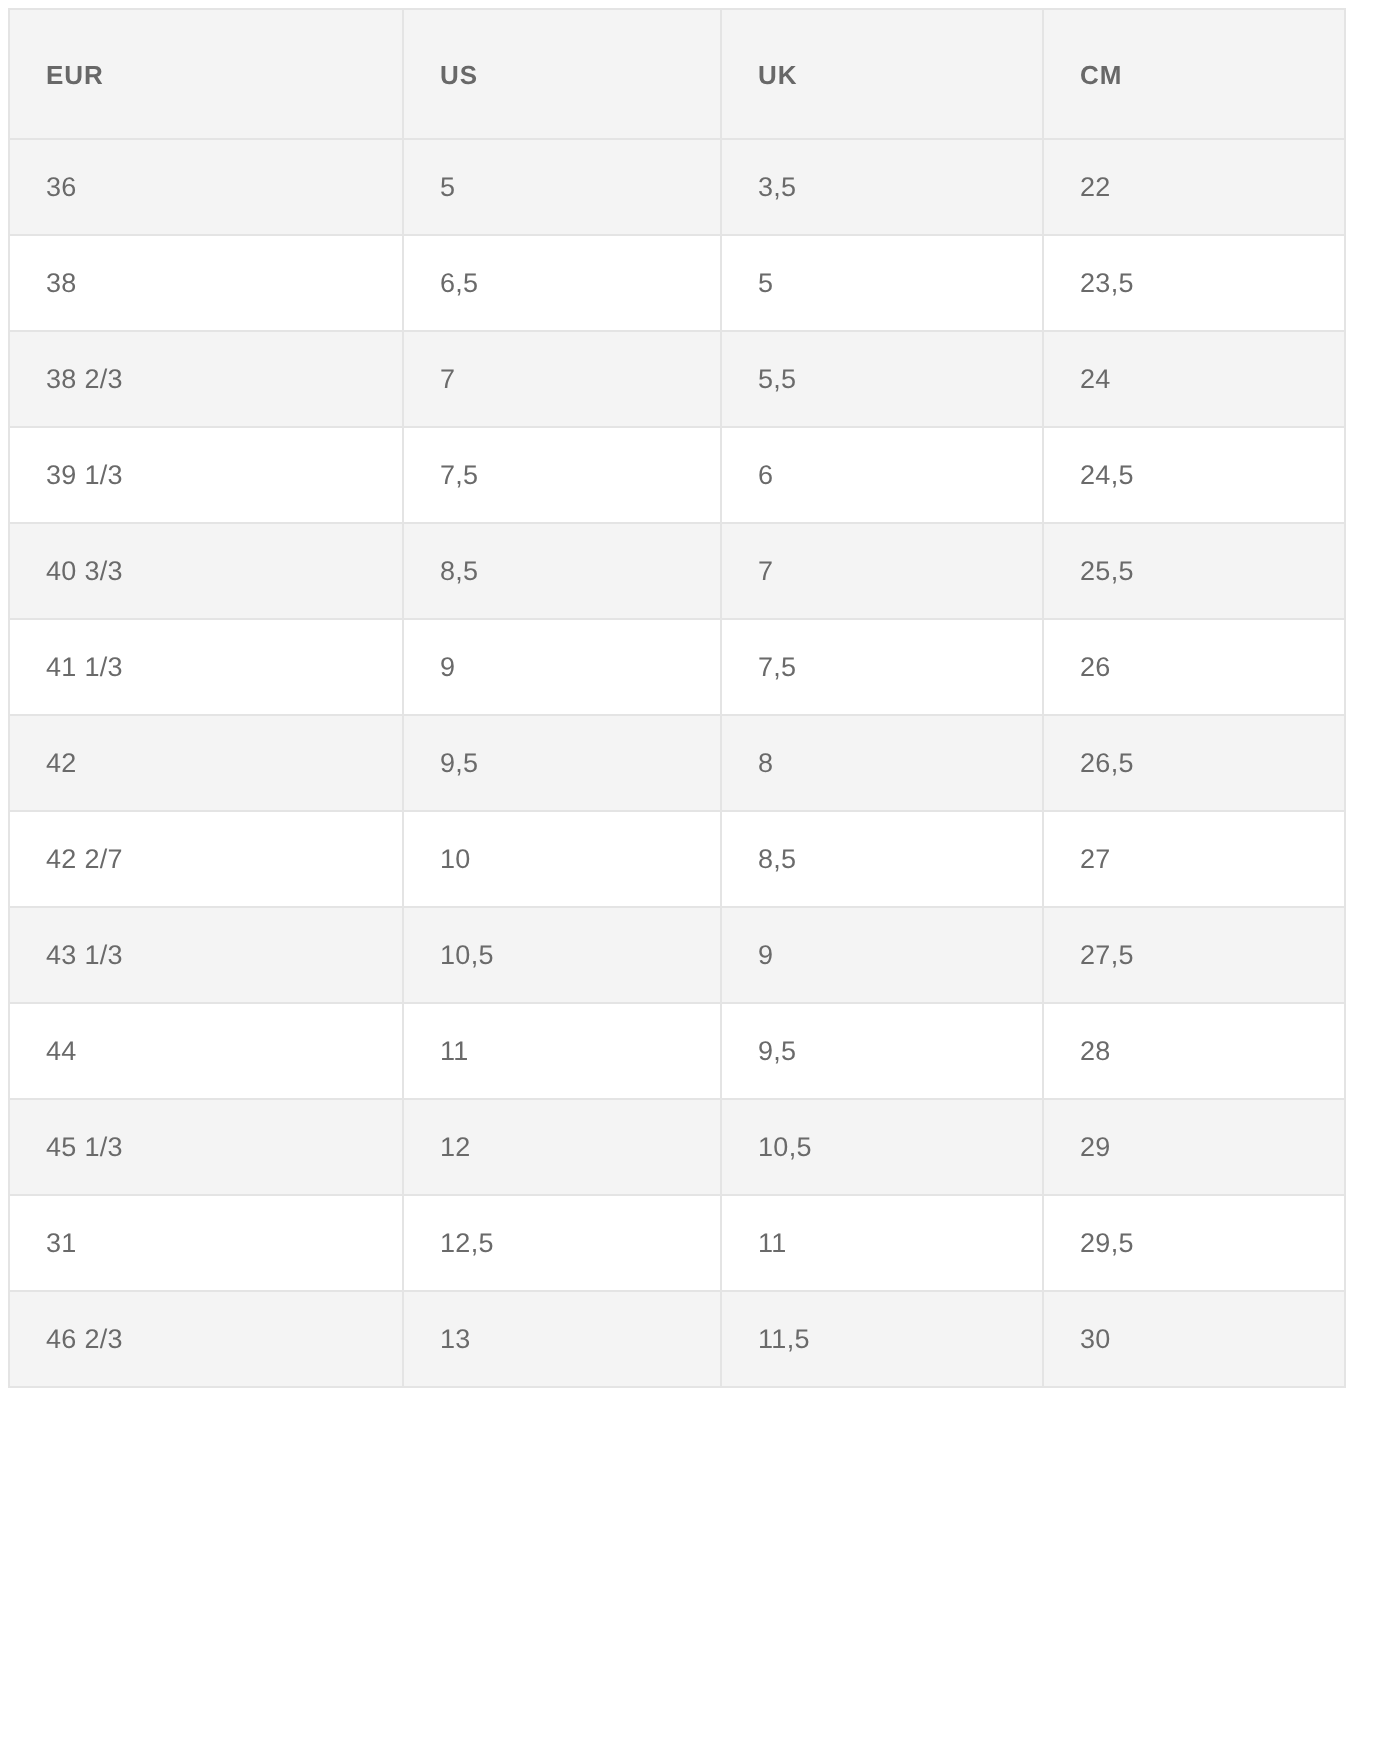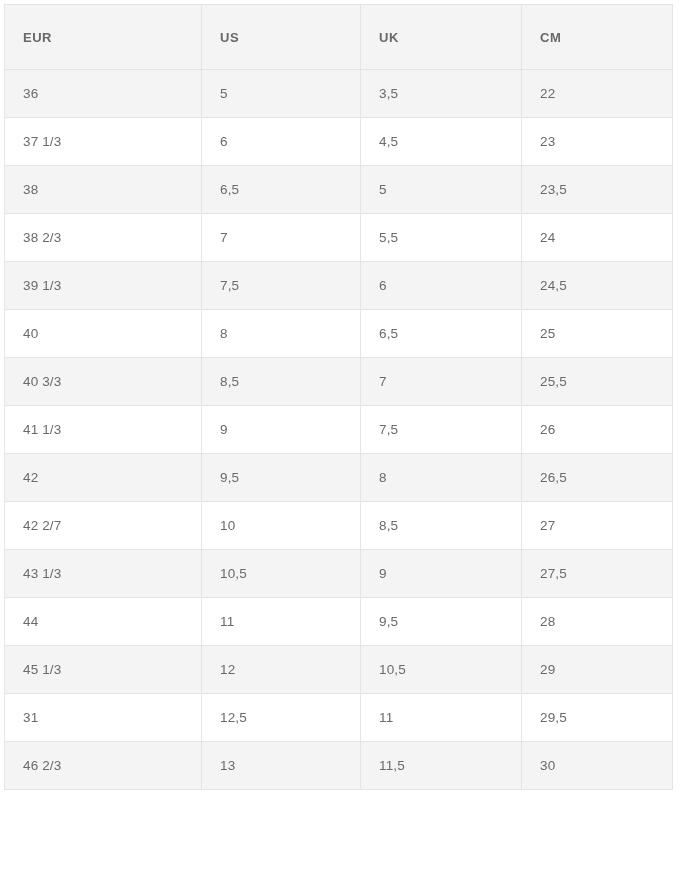--- a/index.html
+++ b/index.html
@@ -92,48 +92,36 @@
       </tr>
     </thead>
     <tbody id="table-body">
         <tr>
           <td>36</td>
           <td>5</td>
           <td>3,5</td>
           <td>22</td>
         </tr>
         <tr>
-          <td>37 1/3</td>
-          <td>6</td>
-          <td>4,5</td>
-          <td>23</td>
-        </tr>
-        <tr>
           <td>38</td>
           <td>6,5</td>
           <td>5</td>
           <td>23,5</td>
         </tr>
         <tr>
           <td>38 2/3</td>
           <td>7</td>
           <td>5,5</td>
           <td>24</td>
         </tr>
         <tr>
           <td>39 1/3</td>
           <td>7,5</td>
           <td>6</td>
           <td>24,5</td>
-        </tr>
-        <tr>
-          <td>40</td>
-          <td>8</td>
-          <td>6,5</td>
-          <td>25</td>
         </tr>
         <tr>
           <td>40 3/3</td>
           <td>8,5</td>
           <td>7</td>
           <td>25,5</td>
         </tr>
         <tr>
           <td>41 1/3</td>
           <td>9</td>

